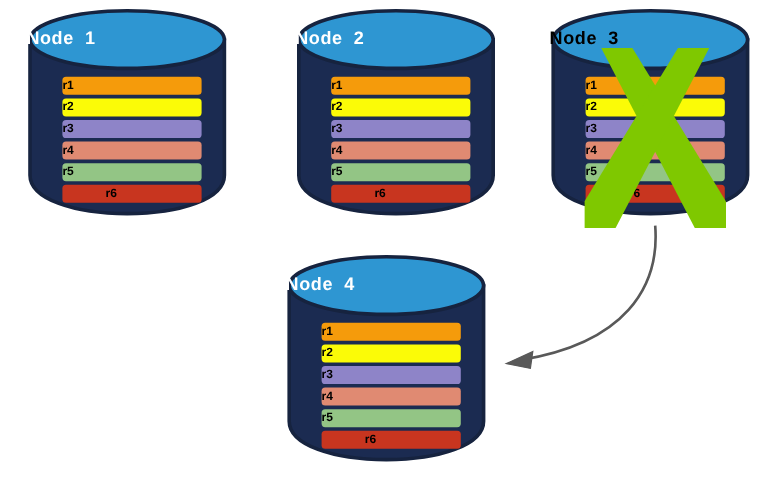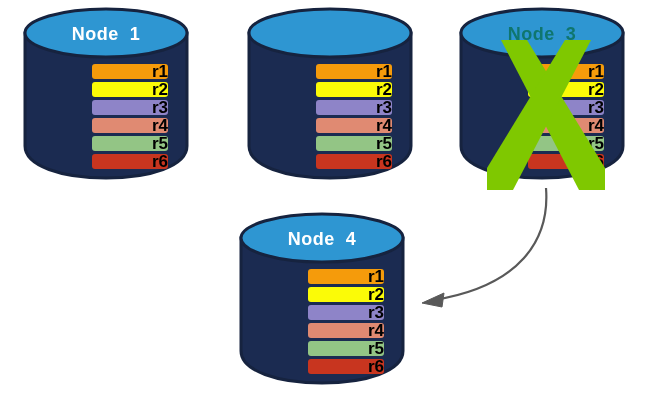--- a/index.html
+++ b/index.html
@@ -30,48 +30,46 @@
     left: 0;
     top: 0;
     width: 168px;
     height: 175px;
   }
   .node .node-title {
     position: absolute;
     left: 0;
     top: 18px;
     width: 168px;
-    text-align: center;
     color: #ffffff;
-    font-size: 18px;
+    font-size: 15px;
     font-weight: bold;
     letter-spacing: 0.5px;
     font-family: "Liberation Sans", sans-serif;
     white-space: pre;
     z-index: 3;
     pointer-events: none;
   }
   .node .rows {
     position: absolute;
     left: 30px;
     top: 58px;
     width: 116px;
     z-index: 2;
   }
   .row {
     height: 15px;
     margin-bottom: 3px;
     border-radius: 3px;
     color: #000000;
-    font-size: 17px;
+    font-size: 10px;
     font-weight: bold;
     line-height: 15px;
-    text-align: right;
+    text-align: left;
     font-family: "Liberation Sans", sans-serif;
-    margin-left: 40px;
   }
   .row:last-child { margin-bottom: 0; padding-left: 36px; }
 
   
   #node-1 { left: 22px;  top: 6px;   }
   #node-2 { left: 246px; top: 6px;   }
   #node-3 { left: 458px; top: 6px;   }
   #node-4 { left: 238px; top: 211px; }
 
   
@@ -114,36 +112,37 @@
       <div class="row" style="background: rgb(147, 197, 133); color: rgb(0, 0, 0);">r5</div>
       <div class="row" style="background: rgb(200, 53, 31); color: rgb(0, 0, 0);">r6</div>
     </div>
   </div>
 
   <div class="node" id="node-2">
     <svg class="cyl-svg" viewBox="0 0 168 175">
       <path d="M3,27 L3,140 C3,160 40,172 84,172 C128,172 165,160 165,140 L165,27 Z" fill="#1B2B51" stroke="#16233F" stroke-width="3"></path>
       <ellipse cx="84" cy="27" rx="81" ry="24" fill="#2E96D2" stroke="#16233F" stroke-width="3"></ellipse>
     </svg>
+    <div class="node-title" style="color: rgb(255, 255, 255);">Node  2</div>
     <div class="rows">
       <div class="row" style="background: rgb(245, 155, 11); color: rgb(0, 0, 0);">r1</div>
       <div class="row" style="background: rgb(251, 251, 7); color: rgb(0, 0, 0);">r2</div>
       <div class="row" style="background: rgb(142, 132, 200); color: rgb(0, 0, 0);">r3</div>
       <div class="row" style="background: rgb(224, 138, 114); color: rgb(0, 0, 0);">r4</div>
       <div class="row" style="background: rgb(147, 197, 133); color: rgb(0, 0, 0);">r5</div>
       <div class="row" style="background: rgb(200, 53, 31); color: rgb(0, 0, 0);">r6</div>
     </div>
   </div>
 
   <div class="node" id="node-3">
     <svg class="cyl-svg" viewBox="0 0 168 175">
       <path d="M3,27 L3,140 C3,160 40,172 84,172 C128,172 165,160 165,140 L165,27 Z" fill="#1B2B51" stroke="#16233F" stroke-width="3"></path>
       <ellipse cx="84" cy="27" rx="81" ry="24" fill="#2E96D2" stroke="#16233F" stroke-width="3"></ellipse>
     </svg>
-    <div class="node-title" style="color: #0f766e;">Node  3</div>
+    <div class="node-title" style="color: #000000;">Node  3</div>
     <div class="rows">
       <div class="row" style="background: rgb(245, 155, 11); color: rgb(0, 0, 0);">r1</div>
       <div class="row" style="background: rgb(251, 251, 7); color: rgb(0, 0, 0);">r2</div>
       <div class="row" style="background: rgb(142, 132, 200); color: rgb(0, 0, 0);">r3</div>
       <div class="row" style="background: rgb(224, 138, 114); color: rgb(0, 0, 0);">r4</div>
       <div class="row" style="background: rgb(147, 197, 133); color: rgb(0, 0, 0);">r5</div>
       <div class="row" style="background: rgb(200, 53, 31); color: rgb(0, 0, 0);">r6</div>
     </div>
   </div>
 

